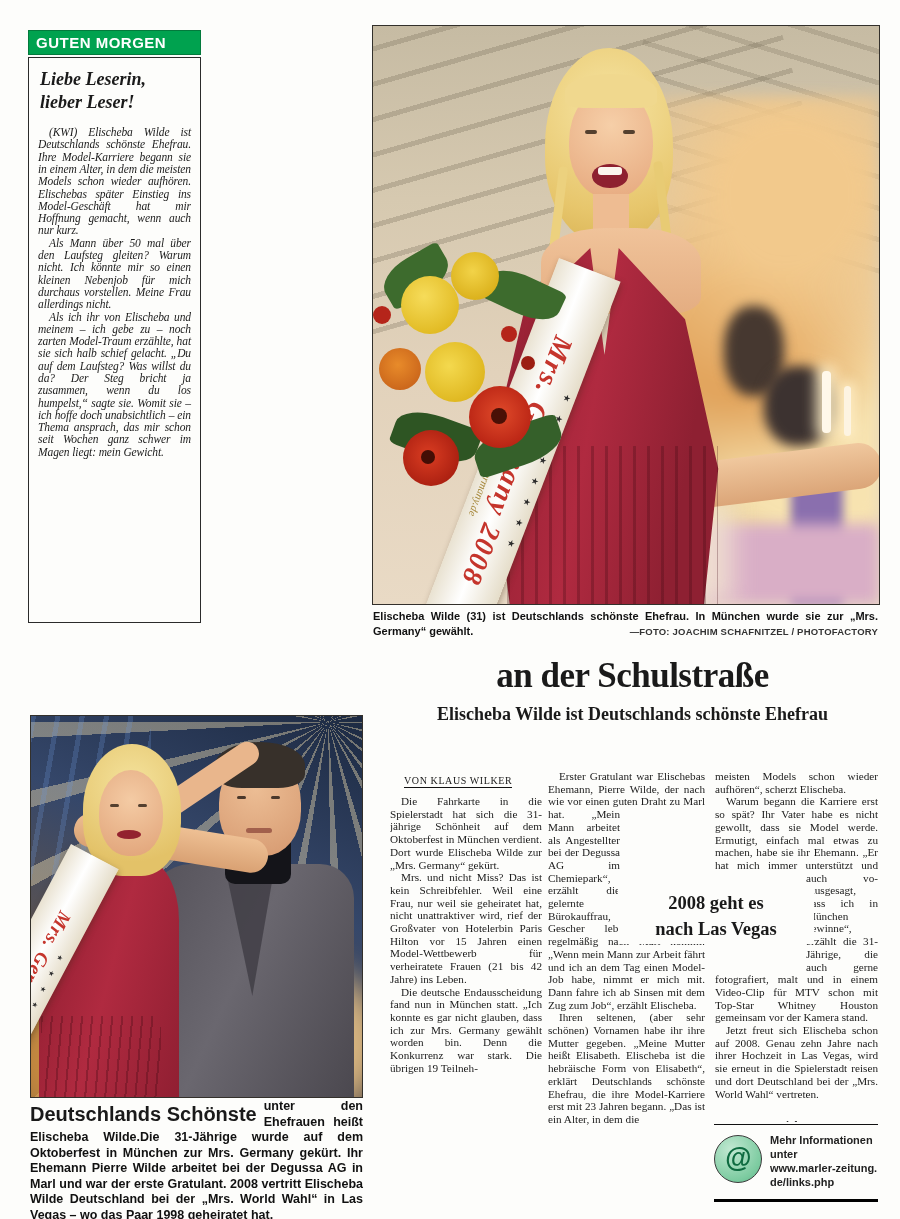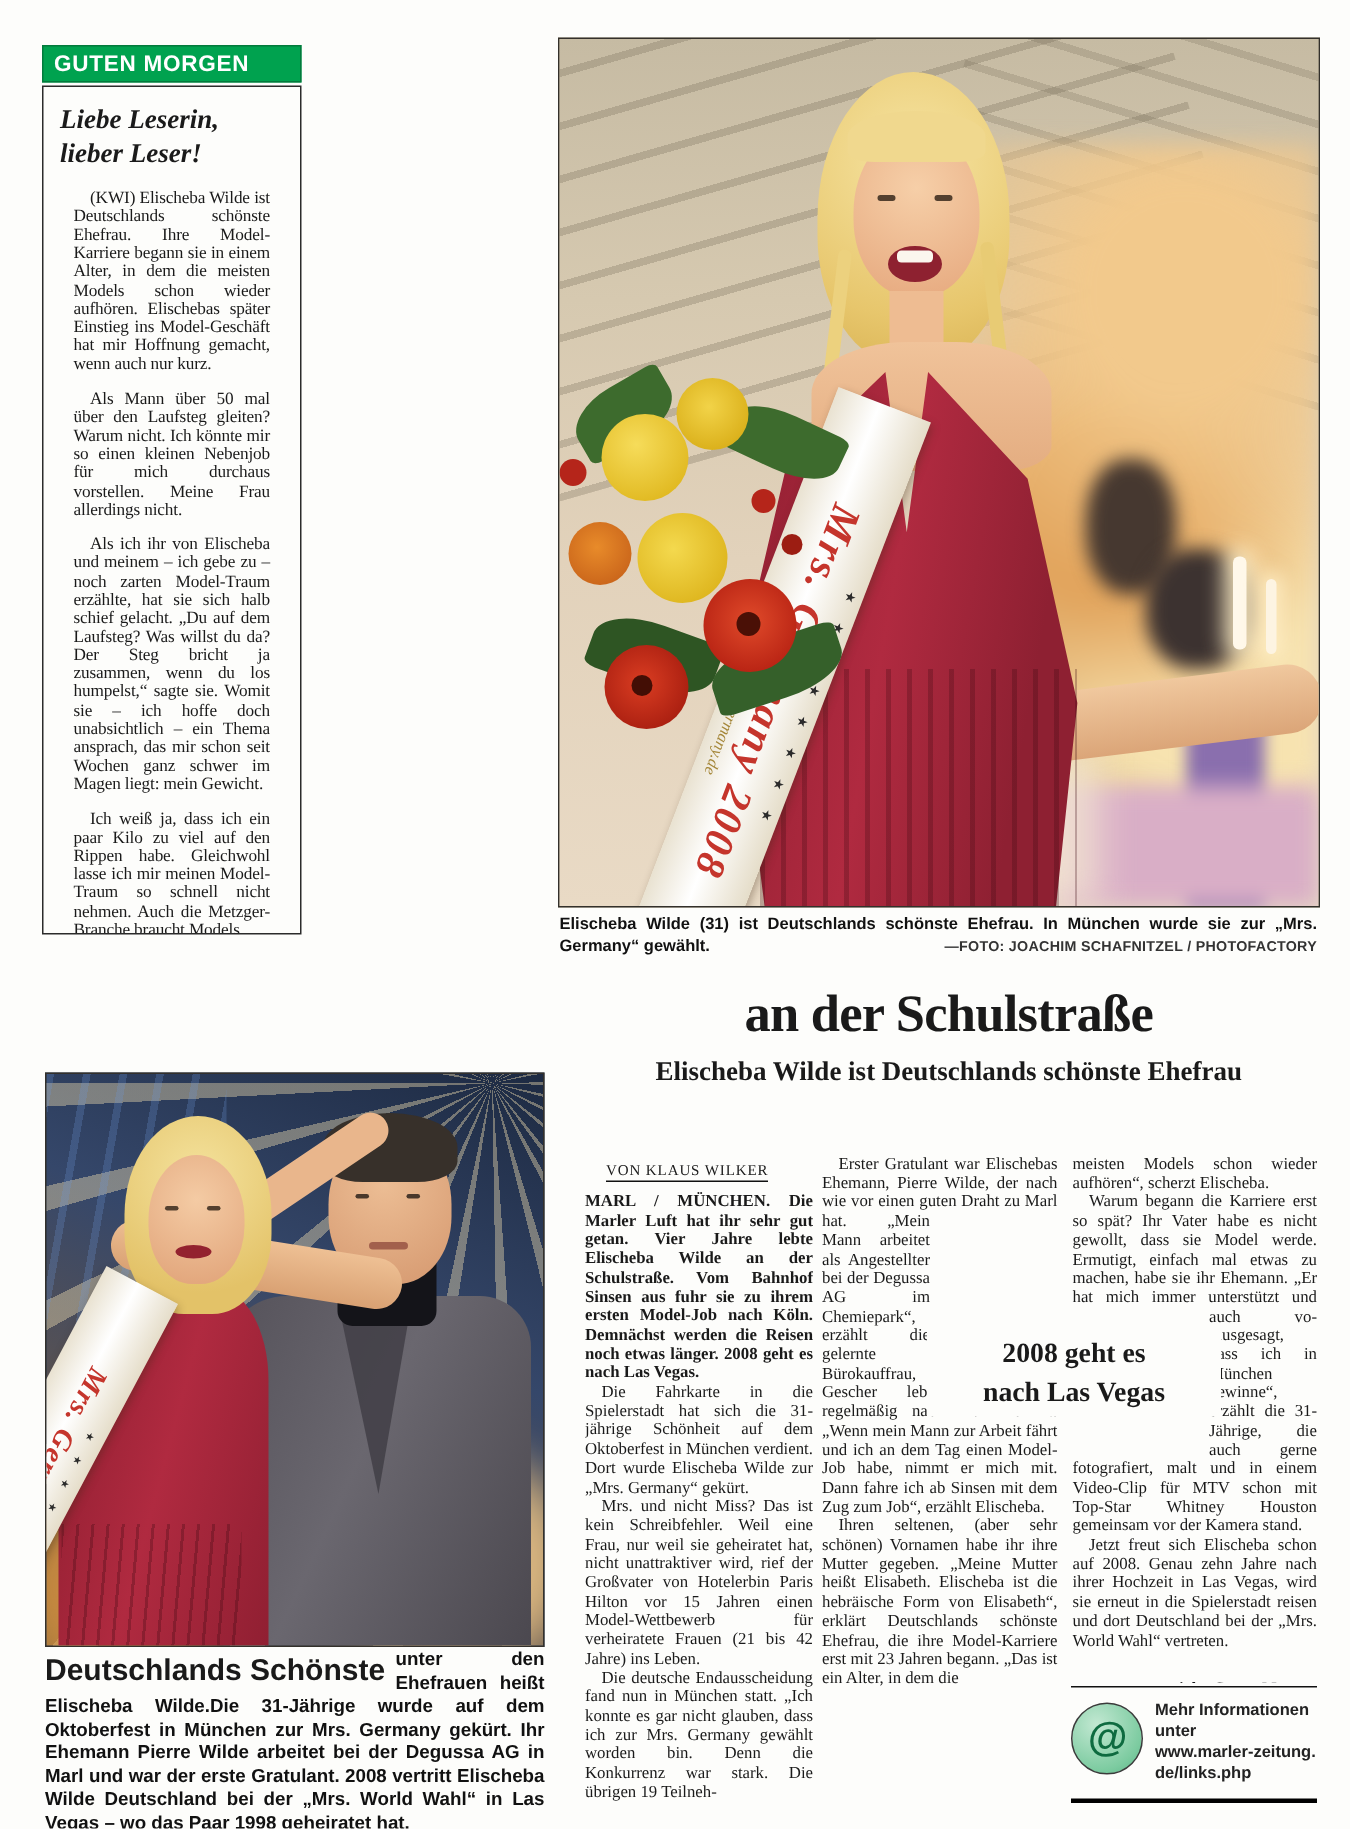--- a/index.html
+++ b/index.html
@@ -9,22 +9,22 @@
 
   
   #gm{left:28px;top:30px;width:173px;}
   .gm-bar{background:#00a24f;border:1px solid #037a3c;color:#fff;
           font-family:"Liberation Sans",sans-serif;font-weight:bold;
           font-size:15px;letter-spacing:.5px;padding:3px 0 3px 7px;}
   .gm-box{border:1.5px solid #2b2b2b;margin-top:2px;padding:6px 9px 20px 9px;
           height:538px;overflow:hidden;background:#fdfdfb;}
   .gm-title{font-weight:bold;font-style:italic;font-size:18px;line-height:1.28;
             margin:4px 0 12px 2px;}
-  .gm-p{font-size:11.5px;line-height:12.3px;text-align:justify;margin:11px;
-        text-indent:11px;letter-spacing:-0.1px;}
+  .gm-p{font-size:11.5px;line-height:12.3px;text-align:justify;margin:0;
+        text-indent:11px;letter-spacing:-0.1px;font-style:italic;}
 
   
   #main-photo{left:372px;top:25px;width:506px;height:578px;border:1.5px solid #33302b;
               overflow:hidden;background:#d8cbb2;}
   .mp-bg{inset:0;background:linear-gradient(180deg,#c6bba3 0%,#d6c9b0 30%,#e2d2bb 60%,#e9dac5 100%);}
   .mp-beams1{left:-60px;top:-90px;width:480px;height:340px;transform:rotate(-16deg);
      background:repeating-linear-gradient(0deg,rgba(116,106,86,.45) 0 5px,rgba(0,0,0,0) 5px 34px);opacity:.65;}
   .mp-beams2{left:260px;top:-70px;width:420px;height:300px;transform:rotate(17deg);
      background:repeating-linear-gradient(0deg,rgba(116,106,86,.4) 0 5px,rgba(0,0,0,0) 5px 30px);opacity:.6;}
   .mp-crowd{right:0;top:70px;width:235px;height:440px;filter:blur(7px);
@@ -170,21 +170,20 @@
 <div id="gm" class="abs">
   <div class="gm-bar">GUTEN MORGEN</div>
   <div class="gm-box">
     <div class="gm-title">
       <span>Liebe Leserin,</span><br>
       <span>lieber Leser!</span>
     </div>
     <p class="gm-p">(KWI) Elischeba Wilde ist Deutschlands schönste Ehefrau. Ihre Model-Karriere begann sie in einem Alter, in dem die meisten Models schon wieder aufhören. Elischebas später Einstieg ins Model-Geschäft hat mir Hoffnung gemacht, wenn auch nur kurz.</p>
     <p class="gm-p">Als Mann über 50 mal über den Laufsteg gleiten? Warum nicht. Ich könnte mir so einen kleinen Nebenjob für mich durchaus vorstellen. Meine Frau allerdings nicht.</p>
     <p class="gm-p">Als ich ihr von Elischeba und meinem – ich gebe zu – noch zarten Model-Traum erzählte, hat sie sich halb schief gelacht. „Du auf dem Laufsteg? Was willst du da? Der Steg bricht ja zusammen, wenn du los humpelst,“ sagte sie. Womit sie – ich hoffe doch unabsichtlich – ein Thema ansprach, das mir schon seit Wochen ganz schwer im Magen liegt: mein Gewicht.</p>
-    <p class="gm-p">Ich weiß ja, dass ich ein paar Kilo zu viel auf den Rippen habe. Gleichwohl lasse ich mir meinen Model-Traum so schnell nicht nehmen. Auch die Metzger-Branche braucht Models....</p>
   </div>
 </div>
 
 <div id="main-photo" class="abs">
   <div class="abs mp-bg"></div>
   <div class="abs mp-beams1"></div>
   <div class="abs mp-beams2"></div>
   <div class="abs mp-crowd"></div>
   <div class="abs mp-fig1"></div>
   <div class="abs mp-fig2"></div>
@@ -246,21 +245,20 @@
 
 <div id="article-body" class="abs">
 
   <div id="pull-quote" class="abs">
     <span>2008 geht es</span><br>
     <span>nach Las Vegas</span>
   </div>
 
   <div id="col1" class="col">
     <div class="byline">VON KLAUS WILKER</div>
-    <p class="art-p lead noindent">MARL / MÜNCHEN. Die Marler Luft hat ihr sehr gut getan. Vier Jahre lebte Elischeba Wilde an der Schulstraße. Vom Bahnhof Sinsen aus fuhr sie zu ihrem ersten Model-Job nach Köln. Demnächst werden die Reisen noch etwas länger. 2008 geht es nach Las Vegas.</p>
     <p class="art-p">Die Fahrkarte in die Spielerstadt hat sich die 31-jährige Schönheit auf dem Oktoberfest in München verdient. Dort wurde Elischeba Wilde zur „Mrs. Germany“ gekürt.</p>
     <p class="art-p">Mrs. und nicht Miss? Das ist kein Schreibfehler. Weil eine Frau, nur weil sie geheiratet hat, nicht unattraktiver wird, rief der Großvater von Hotelerbin Paris Hilton vor 15 Jahren einen Model-Wettbewerb für verheiratete Frauen (21 bis 42 Jahre) ins Leben.</p>
     <p class="art-p">Die deutsche Endausscheidung fand nun in München statt. „Ich konnte es gar nicht glauben, dass ich zur Mrs. Germany gewählt worden bin. Denn die Konkurrenz war stark. Die übrigen 19 Teilneh-</p>
   </div>
 
   <div id="col2" class="col">
     <p class="art-p">
       <span>Erster Gratulant war Elischebas Ehemann, Pierre Wilde, der nach wie vor einen guten Draht zu Marl hat. „Mein</span>
       <span class="spacer-r"></span>
       <span>Mann arbeitet als Angestellter bei der Degussa AG im Chemiepark“, erzählt die gelernte Bürokauffrau, die heute in Gescher lebt, aber noch regelmäßig nach Marl kommt: „Wenn mein Mann zur Arbeit fährt und ich an dem Tag einen Model-Job habe, nimmt er mich mit. Dann fahre ich ab Sinsen mit dem Zug zum Job“, erzählt Elischeba.</span>

